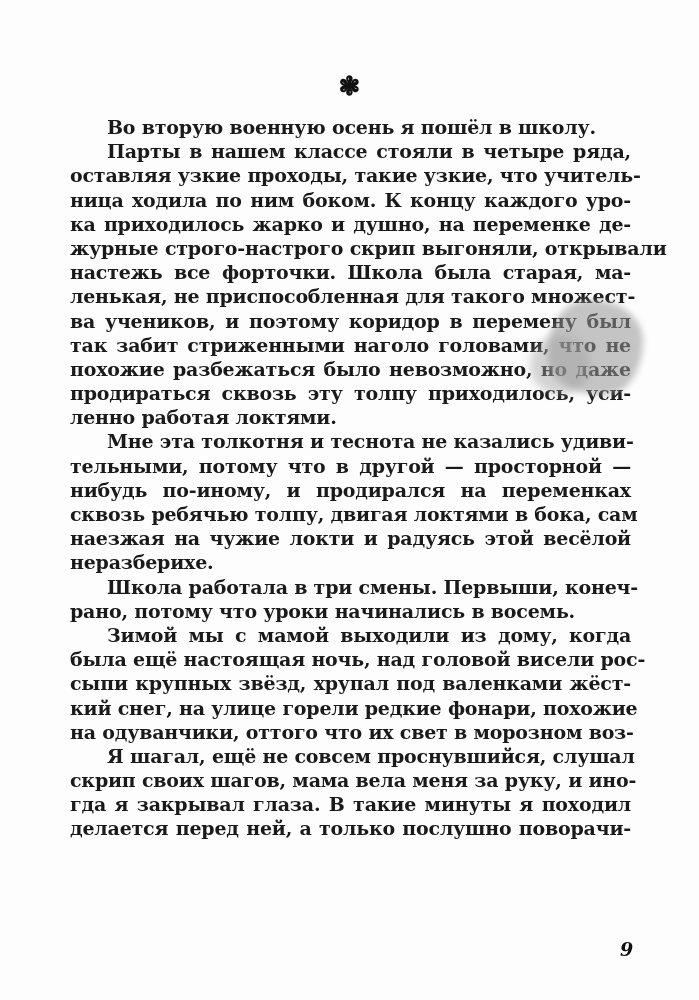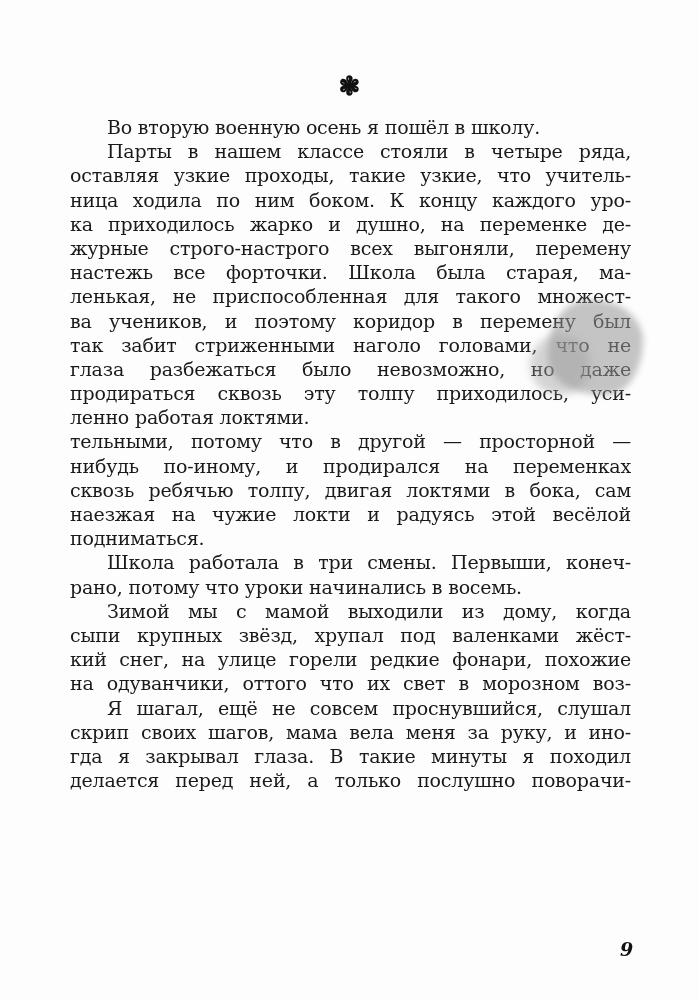--- a/index.html
+++ b/index.html
@@ -15,20 +15,21 @@
     text-align: center; font-size: 26px; line-height: 26px; color: #111;
     font-weight: bold;
   }
   .text {
     position: absolute; left: 70px; top: 115px; width: 561px;
   }
   .line {
     height: 24.2px; line-height: 24.2px; font-size: 19px;
     white-space: nowrap; text-align: justify; text-align-last: justify;
     letter-spacing: -0.2px;
+    font-weight: bold;
   }
   .line.indent { padding-left: 37px; }
   .line.last { text-align-last: left; }
   .page-number {
     position: absolute; left: 620px; top: 938px;
     font-size: 19px; font-style: italic; font-weight: bold; color: #111;
   }
   .smudge {
     position: absolute; left: 548px; top: 300px; width: 95px; height: 95px;
     background: rgba(150,150,150,0.55);
@@ -48,36 +49,38 @@
 <body>
 
 <div class="page">
   <div class="ornament">❃</div>
   <div class="text" id="text-body">
       <div class="line indent last">Во вторую военную осень я пошёл в школу.</div>
       <div class="line indent">Парты в нашем классе стояли в четыре ряда,</div>
       <div class="line">оставляя узкие проходы, такие узкие, что учитель-</div>
       <div class="line">ница ходила по ним боком. К концу каждого уро-</div>
       <div class="line">ка приходилось жарко и душно, на переменке де-</div>
-      <div class="line">журные строго-настрого всех выгоняли, перемену</div>
+      <div class="line">журные строго-настрого скрип выгоняли, открывали</div>
       <div class="line">настежь все форточки. Школа была старая, ма-</div>
       <div class="line">ленькая, не приспособленная для такого множест-</div>
       <div class="line">ва учеников, и поэтому коридор в перемену был</div>
       <div class="line">так забит стриженными наголо головами, что не</div>
-      <div class="line">глаза разбежаться было невозможно, но даже</div>
+      <div class="line">похожие разбежаться было невозможно, но даже</div>
       <div class="line">продираться сквозь эту толпу приходилось, уси-</div>
       <div class="line last">ленно работая локтями.</div>
+      <div class="line indent">Мне эта толкотня и теснота не казались удиви-</div>
       <div class="line">тельными, потому что в другой — просторной —</div>
       <div class="line">нибудь по-иному, и продирался на переменках</div>
       <div class="line">сквозь ребячью толпу, двигая локтями в бока, сам</div>
       <div class="line">наезжая на чужие локти и радуясь этой весёлой</div>
-      <div class="line last">подниматься.</div>
+      <div class="line last">неразберихе.</div>
       <div class="line indent">Школа работала в три смены. Первыши, конеч-</div>
       <div class="line last">рано, потому что уроки начинались в восемь.</div>
       <div class="line indent">Зимой мы с мамой выходили из дому, когда</div>
+      <div class="line">была ещё настоящая ночь, над головой висели рос-</div>
       <div class="line">сыпи крупных звёзд, хрупал под валенками жёст-</div>
       <div class="line">кий снег, на улице горели редкие фонари, похожие</div>
       <div class="line">на одуванчики, оттого что их свет в морозном воз-</div>
       <div class="line indent">Я шагал, ещё не совсем проснувшийся, слушал</div>
       <div class="line">скрип своих шагов, мама вела меня за руку, и ино-</div>
       <div class="line">гда я закрывал глаза. В такие минуты я походил</div>
       <div class="line">делается перед ней, а только послушно поворачи-</div>
     </div>
   <div class="smudge"></div>
   <div class="smudge2"></div>

